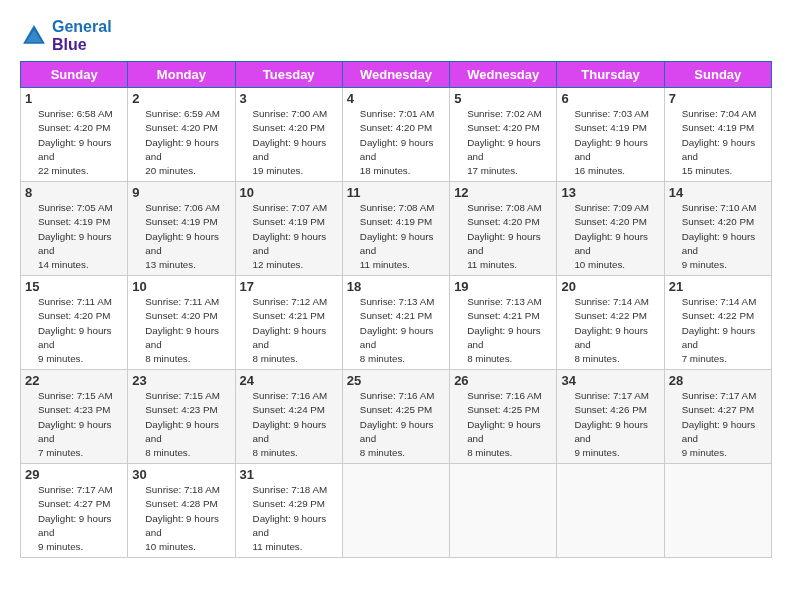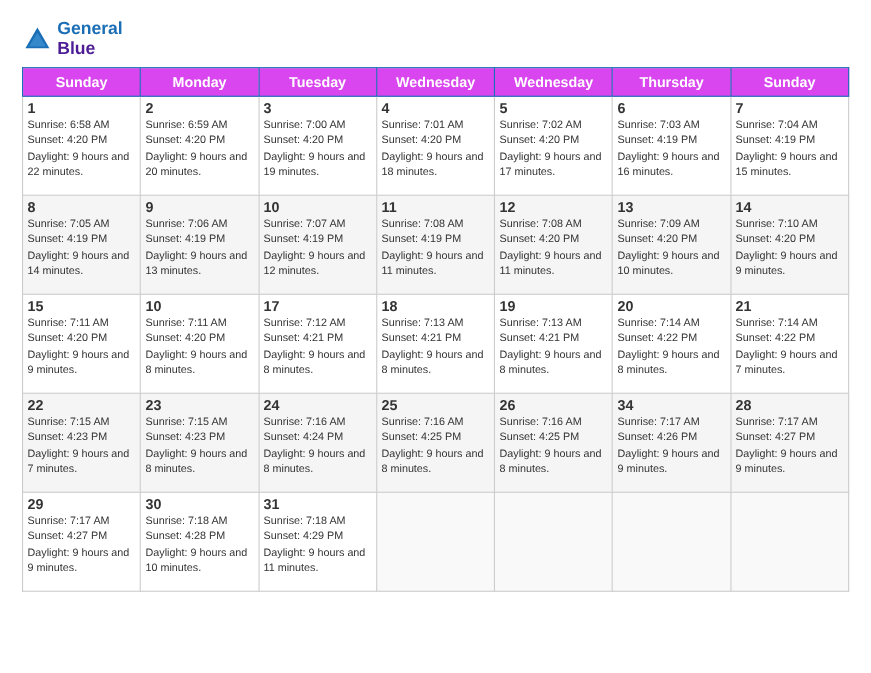--- a/index.html
+++ b/index.html
@@ -81,20 +81,21 @@
     .day-num {
       font-size: 13px;
       font-weight: bold;
       display: block;
       margin-bottom: 1px;
     }
     .day-info {
       font-size: 9.8px;
       line-height: 1.45;
       color: #333;
+      margin-left: 13px;
     }
     .empty-cell {
       background: #f9f9f9 !important;
     }
   </style>
 </head>
 <body>
 
 <div class="page">
   <div class="header">

